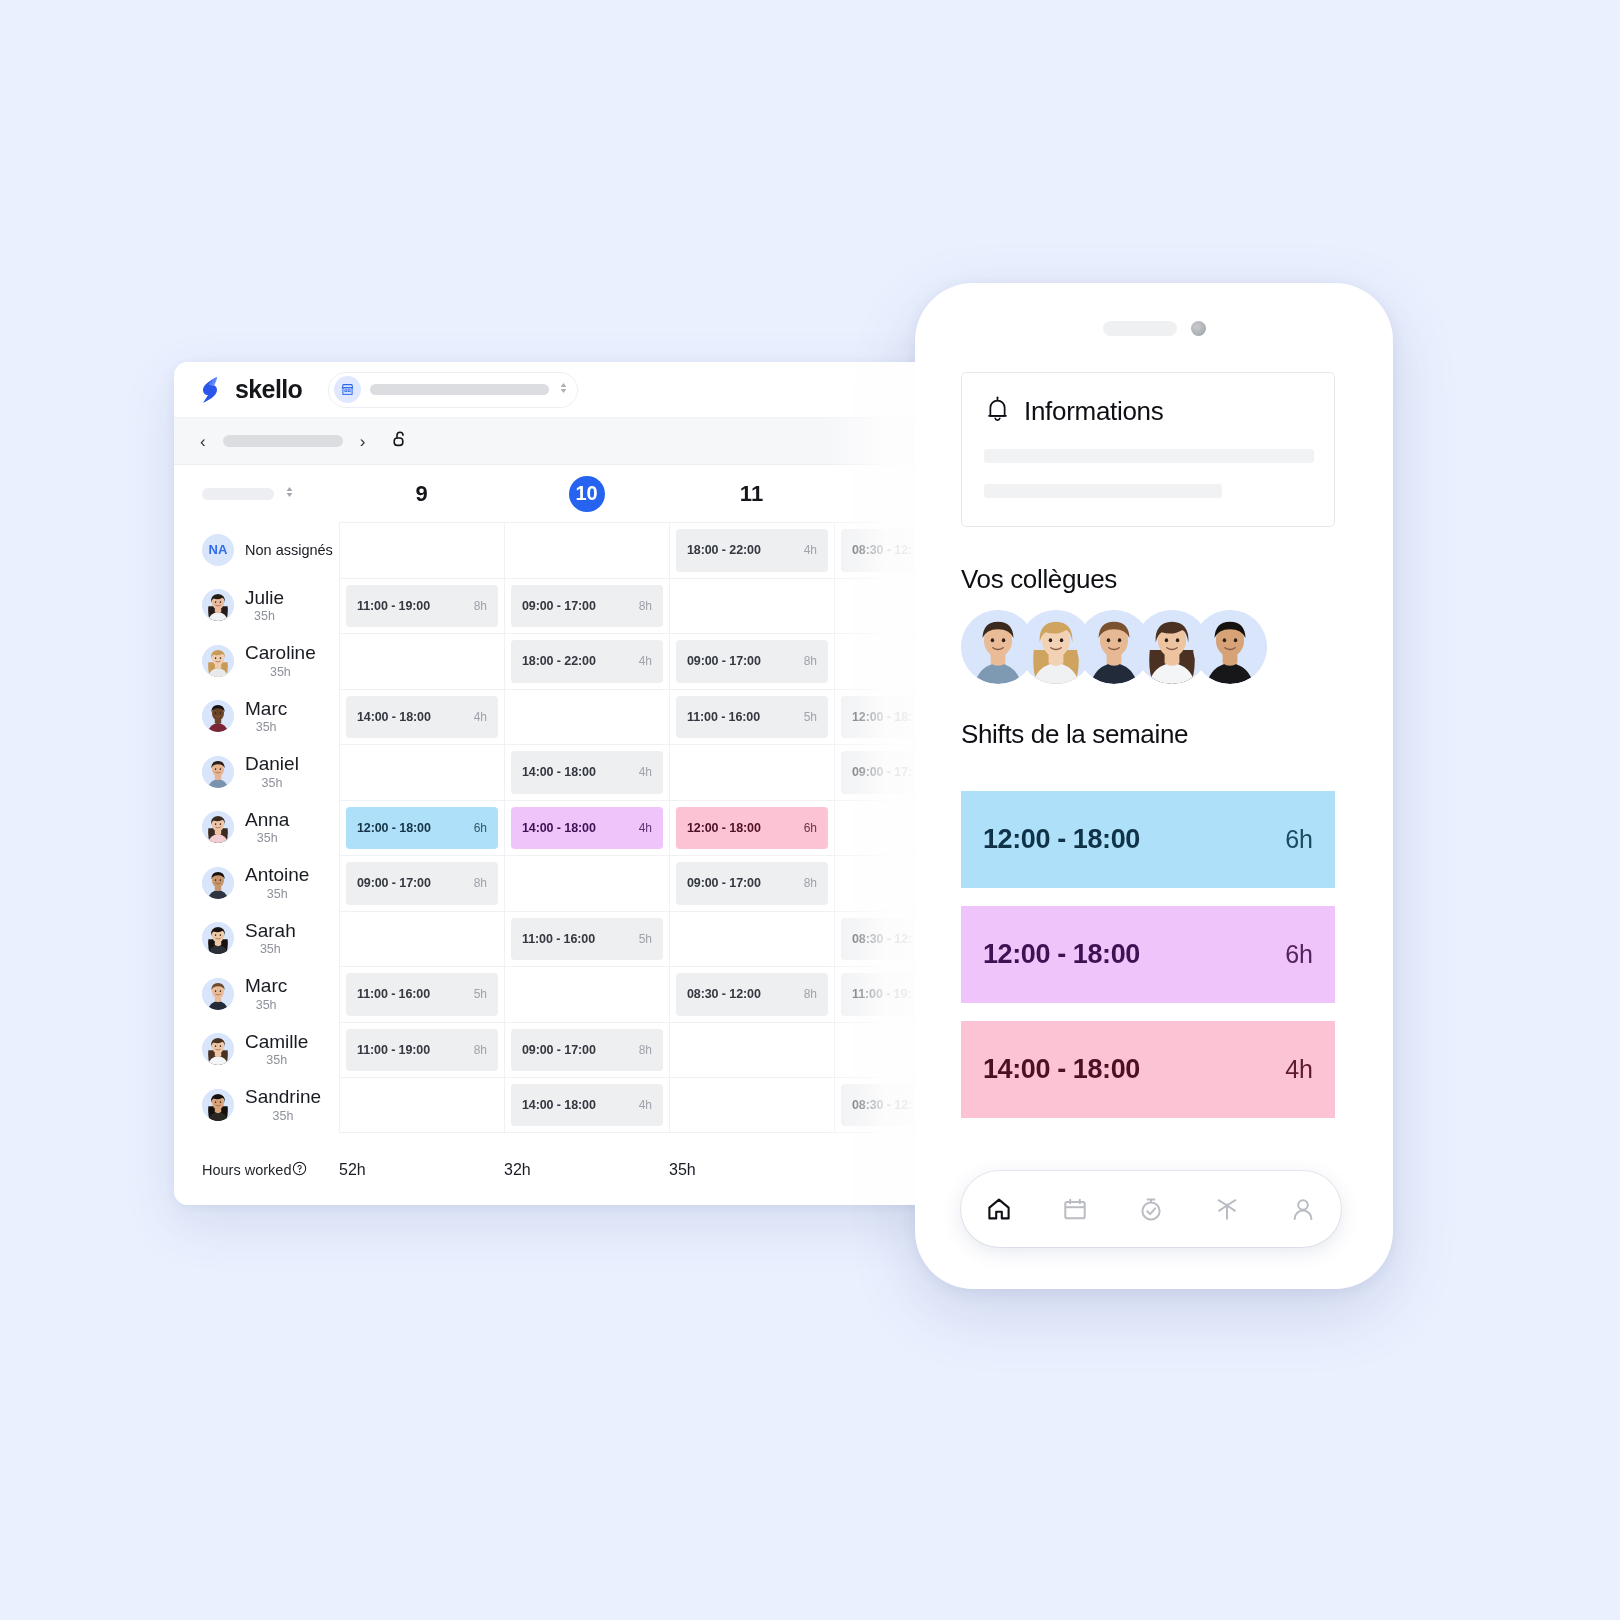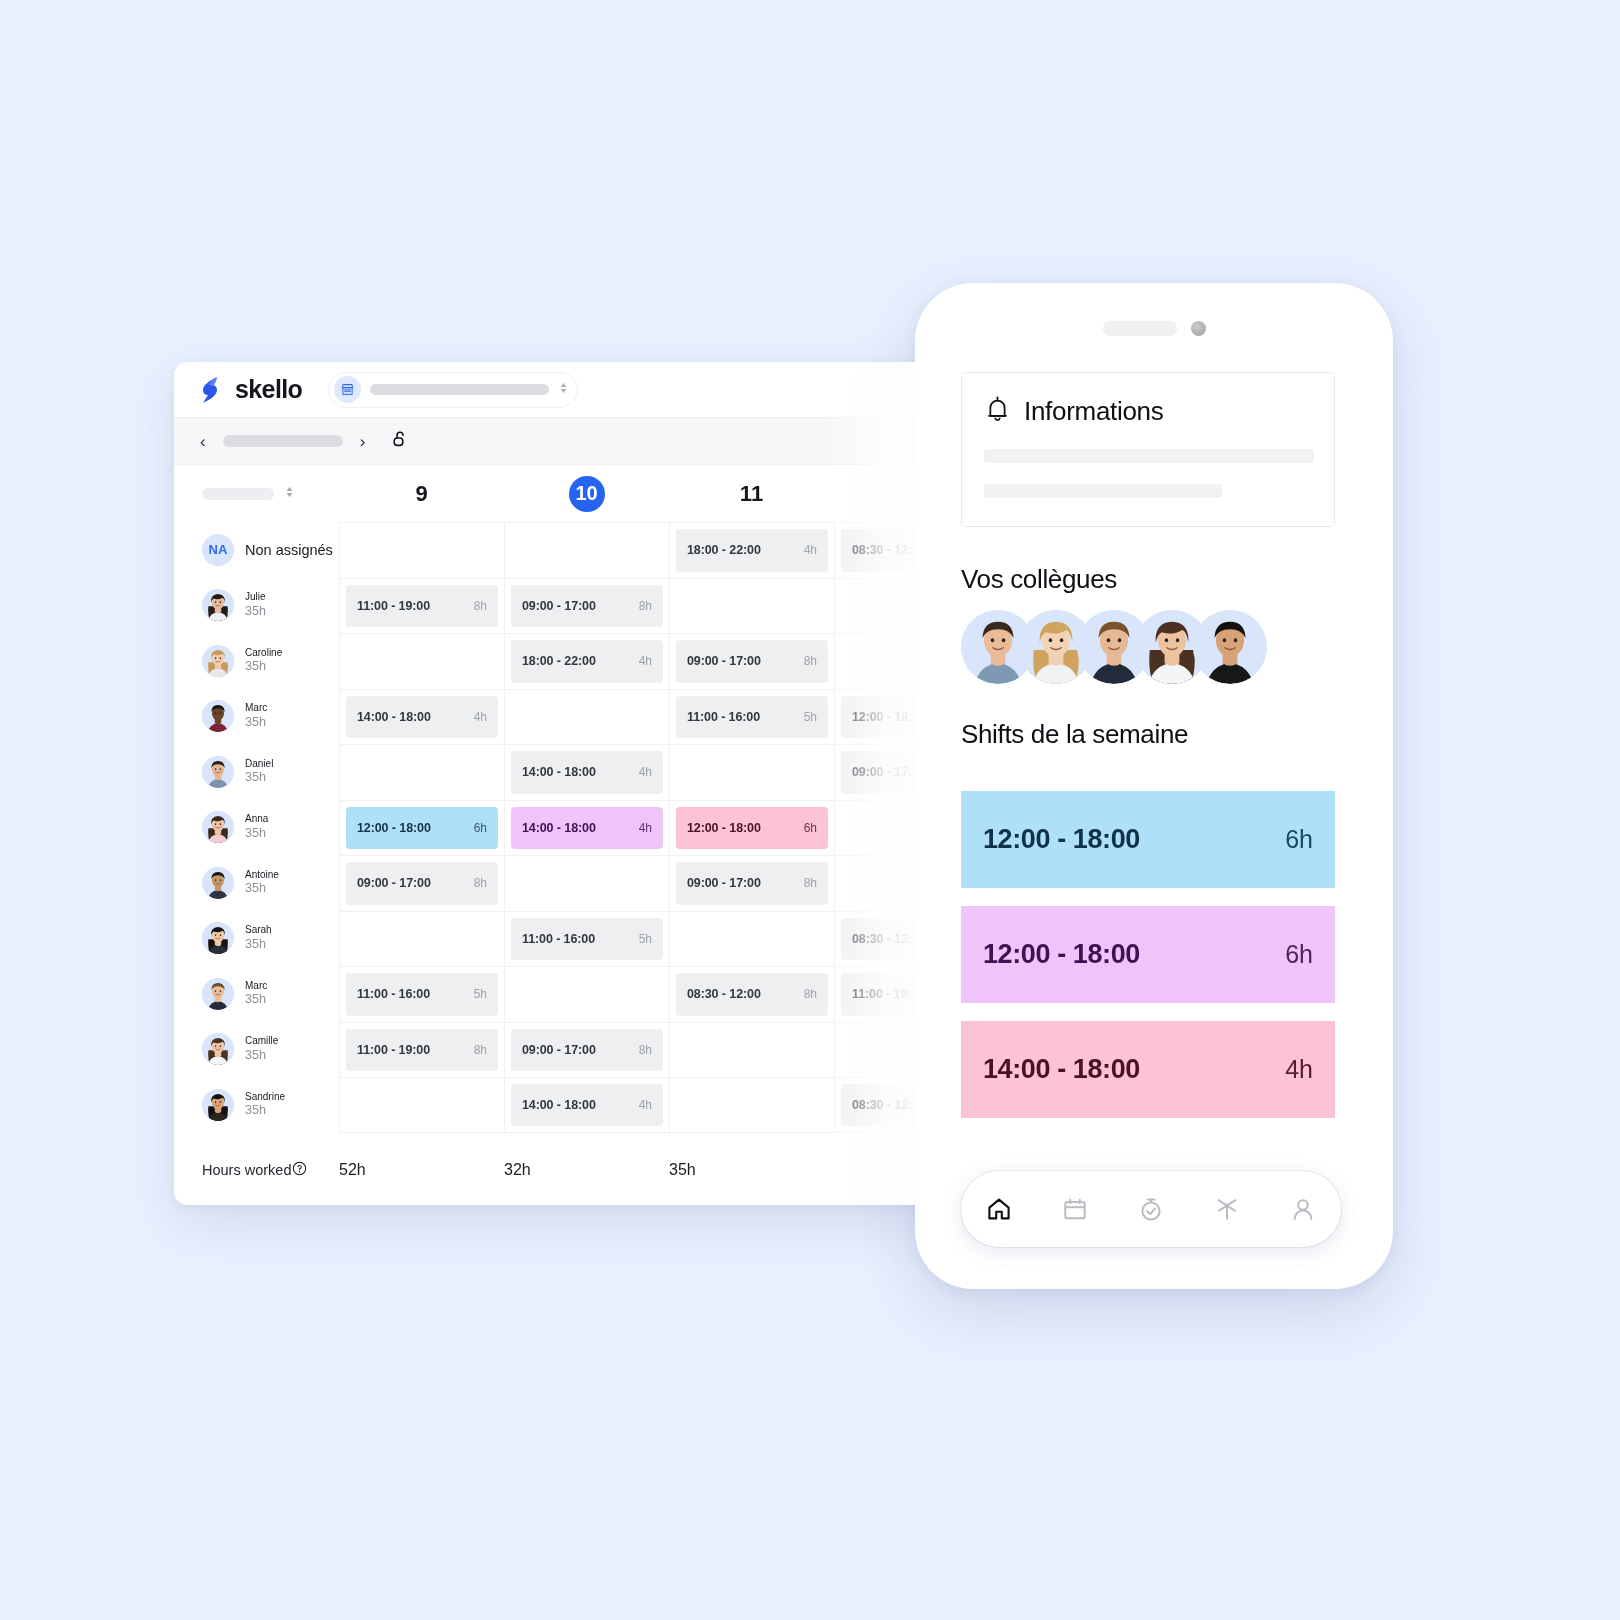--- a/index.html
+++ b/index.html
@@ -70,35 +70,35 @@
     font-size: 22px; font-weight: 700; color: #14161c;
   }
   .daycol.today span {
     display: flex; align-items: center; justify-content: center;
     width: 36px; height: 36px; border-radius: 50%;
     background: #2563f0; color: #fff; font-size: 20px;
   }
 
   
   .gridwrap { position: relative; }
-  .row { display: flex; height: 55.5px; }
+  .row { display: flex; height: 55.5px; text-align: center; }
   .cell-name {
     width: 165px; flex: 0 0 165px; display: flex; align-items: center;
     gap: 11px; padding-left: 28px;
   }
   .avatar {
     width: 32px; height: 32px; border-radius: 50%; background: #d9e5fb;
     flex: 0 0 auto; overflow: hidden; position: relative;
   }
   .avatar svg { position: absolute; left: 0; top: 0; }
   .avatar.na {
     display: flex; align-items: center; justify-content: center;
     color: #2f6ae8; font-size: 13px; font-weight: 700; letter-spacing: .2px;
   }
-  .who-name { font-size: 10px; color: #181b22; line-height: 1.25; }
+  .who-name { font-size: 19px; color: #181b22; line-height: 1.25; }
   .who-hours { font-size: 12.5px; color: #8d9199; line-height: 1.25; }
   .who-single { font-size: 14.5px; color: #181b22; }
 
   .cell {
     flex: 0 0 165px; border-left: 1px solid #f0f1f4; border-top: 1px solid #f0f1f4;
     padding: 6px 6px; position: relative;
   }
   .row:last-child .cell { border-bottom: 1px solid #f0f1f4; }
   .shift {
     height: 100%; border-radius: 4px; display: flex; align-items: center;

